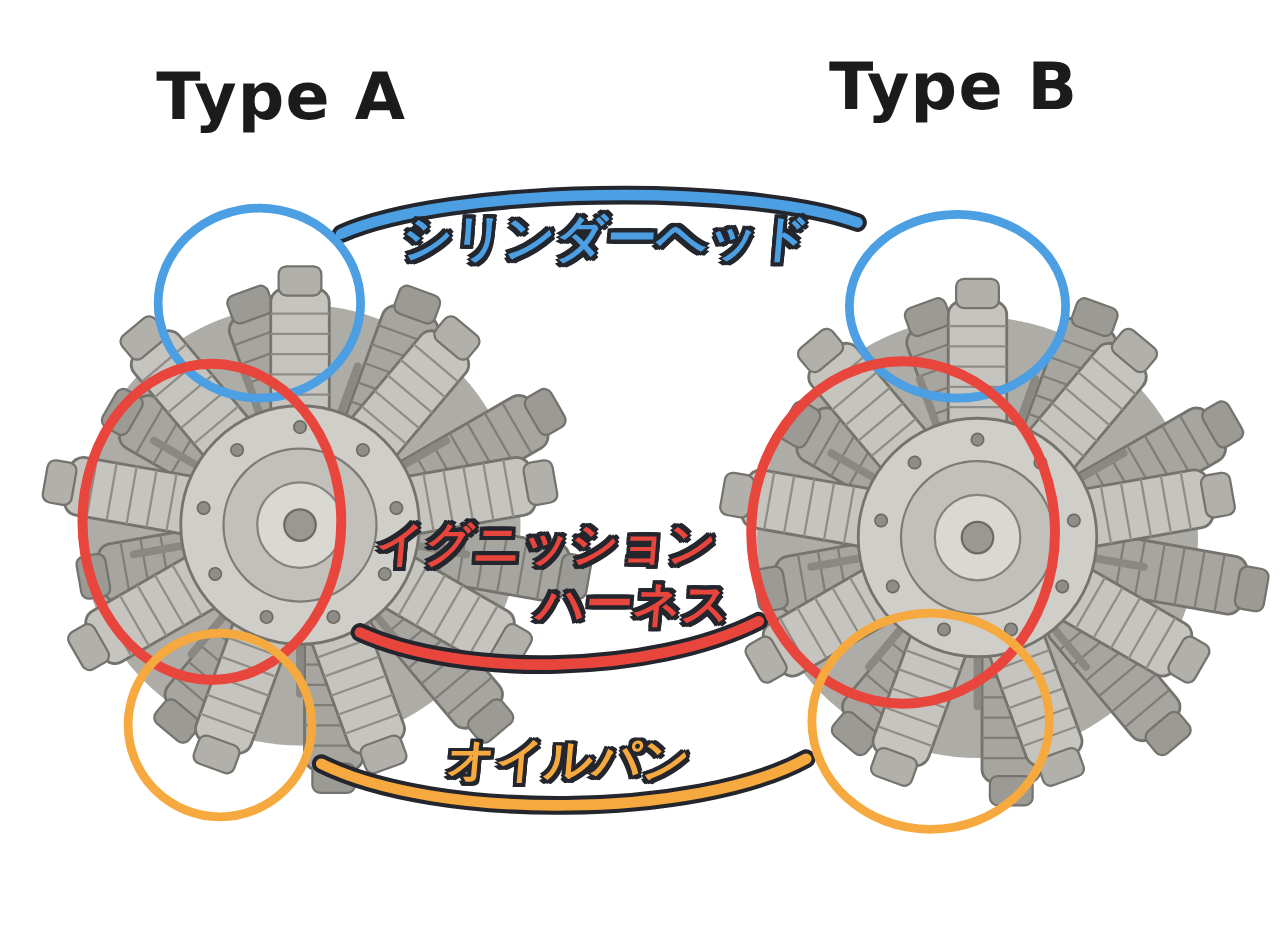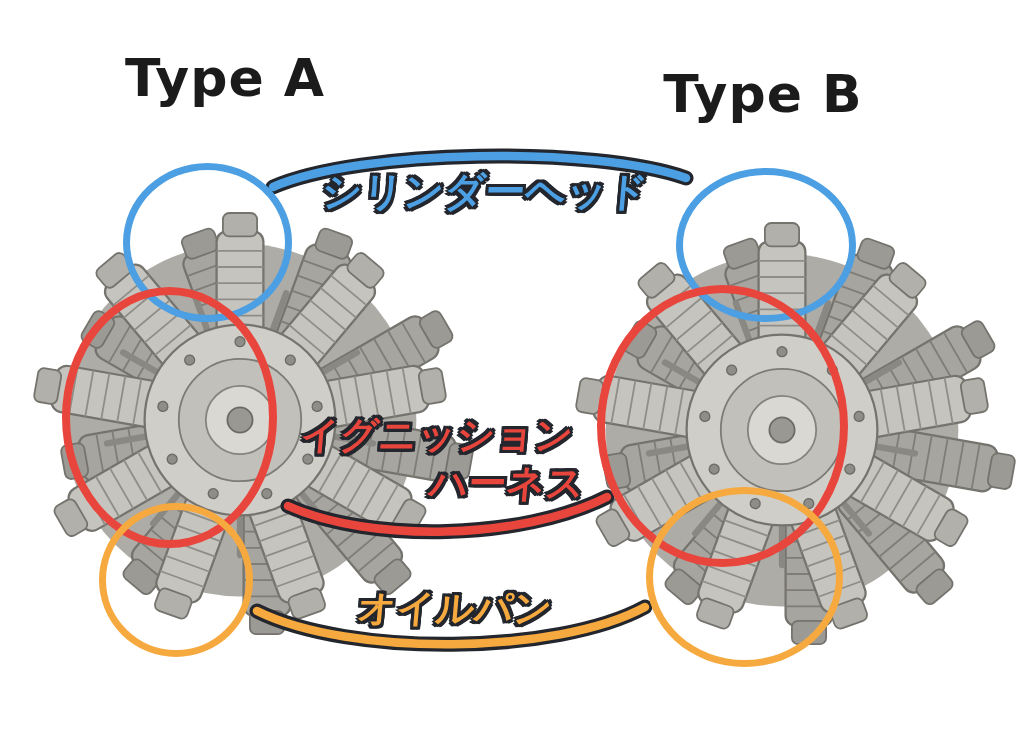--- a/index.html
+++ b/index.html
@@ -161,21 +161,21 @@
   </svg>
 
   <div class="ann-circle blue" style="left:123px; top:163px; width:169px; height:159px;"></div>
   <div class="ann-circle blue" style="left:676px; top:168px; width:180px; height:154px;"></div>
   <div class="ann-circle red" style="left:62px;  top:287px; width:215px; height:261px;"></div>
   <div class="ann-circle red" style="left:597px; top:285px; width:251px; height:282px;"></div>
   <div class="ann-circle orange" style="left:99px;  top:503px; width:154px; height:154px;"></div>
   <div class="ann-circle orange" style="left:646px; top:487px; width:197px; height:180px;"></div>
 
   <div class="title" style="left:125px; top:48px; width:190px;">Type A</div>
-  <div class="title" style="left:663px; top:64px; width:200px;">Type B</div>
+  <div class="title" style="left:663px; top:40px; width:200px;">Type B</div>
 
   <div class="label blue" style="left:300px; top:170px; width:370px;">シリンダーヘッド</div>
 
   <div class="label red" style="left:287px; top:416px; width:300px;">イグニッション</div>
   <div class="label red" style="left:357px; top:464px; width:300px;">ハーネス</div>
 
   <div class="label orange" style="left:305px; top:589px; width:300px;">オイルパン</div>
 
 </div>
 

